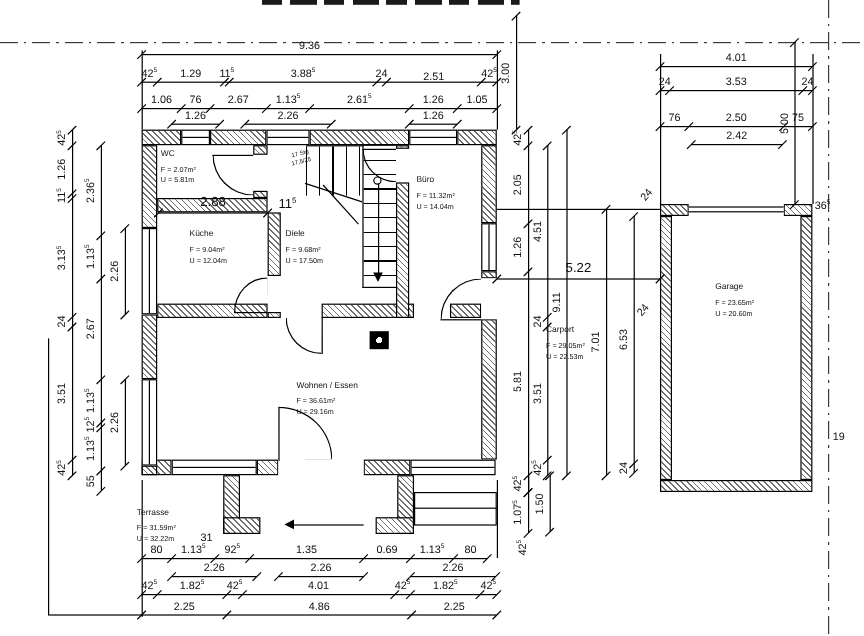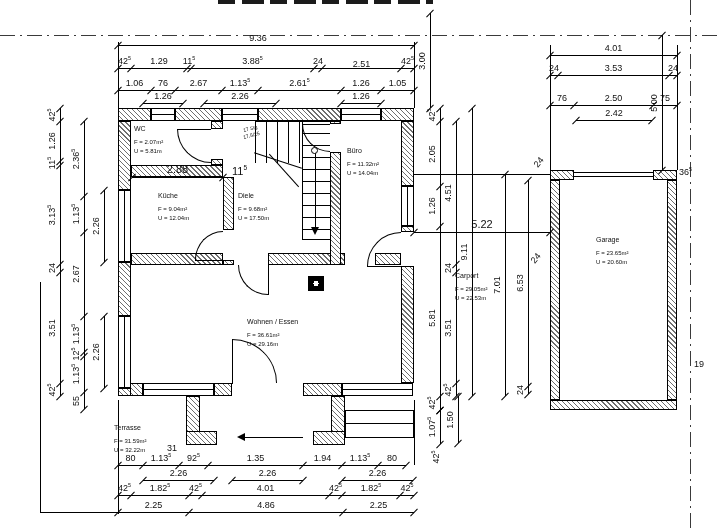--- a/index.html
+++ b/index.html
@@ -213,21 +213,21 @@
     <div style="left: 118px; top: 465px; width: 288px; height: 1px; background: rgb(0, 0, 0); position: absolute;"></div>
     <div class="tick" style="left: 113px; top: 465px; position: absolute;"></div>
     <span class="dim-label" style="position: absolute; left: 130.5px; top: 463px; transform: translate(-50%, -100%);">80</span>
     <div class="tick" style="left: 138px; top: 465px; position: absolute;"></div>
     <span class="dim-label" style="position: absolute; left: 161px; top: 463px; transform: translate(-50%, -100%);">1.13<sup>5</sup></span>
     <div class="tick" style="left: 174px; top: 465px; position: absolute;"></div>
     <span class="dim-label" style="position: absolute; left: 193.5px; top: 463px; transform: translate(-50%, -100%);">92<sup>5</sup></span>
     <div class="tick" style="left: 203px; top: 465px; position: absolute;"></div>
     <span class="dim-label" style="position: absolute; left: 255.5px; top: 463px; transform: translate(-50%, -100%);">1.35</span>
     <div class="tick" style="left: 298px; top: 465px; position: absolute;"></div>
-    <span class="dim-label" style="position: absolute; left: 322.5px; top: 463px; transform: translate(-50%, -100%);">1.94</span>
+    <span class="dim-label" style="position: absolute; left: 322.5px; top: 463px; transform: translate(-50%, -100%);">0.69</span>
     <div class="tick" style="left: 337px; top: 465px; position: absolute;"></div>
     <span class="dim-label" style="position: absolute; left: 360px; top: 463px; transform: translate(-50%, -100%);">1.13<sup>5</sup></span>
     <div class="tick" style="left: 373px; top: 465px; position: absolute;"></div>
     <span class="dim-label" style="position: absolute; left: 392px; top: 463px; transform: translate(-50%, -100%);">80</span>
     <div class="tick" style="left: 401px; top: 465px; position: absolute;"></div>
     <div style="left: 143px; top: 480px; width: 71px; height: 1px; background: rgb(0, 0, 0); position: absolute;"></div>
     <div class="tick" style="left: 138px; top: 480px; position: absolute;"></div>
     <span class="dim-label" style="position: absolute; left: 178.5px; top: 478px; transform: translate(-50%, -100%);">2.26</span>
     <div class="tick" style="left: 209px; top: 480px; position: absolute;"></div>
     <div style="left: 232px; top: 480px; width: 71px; height: 1px; background: rgb(0, 0, 0); position: absolute;"></div>

